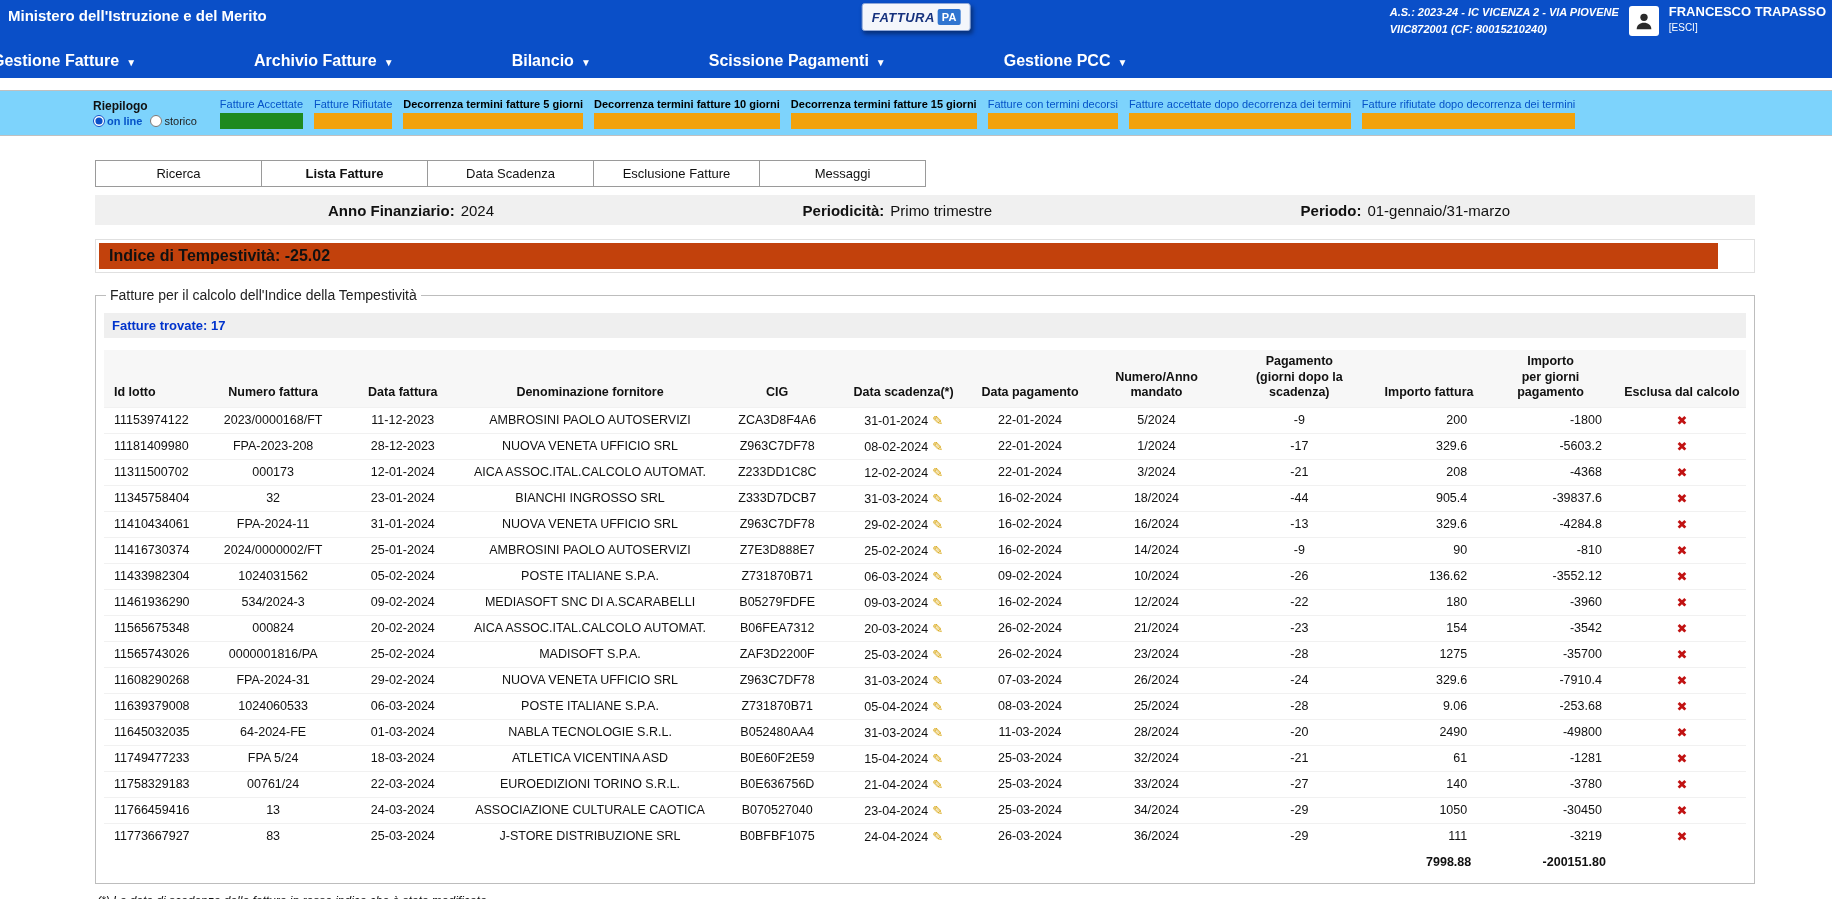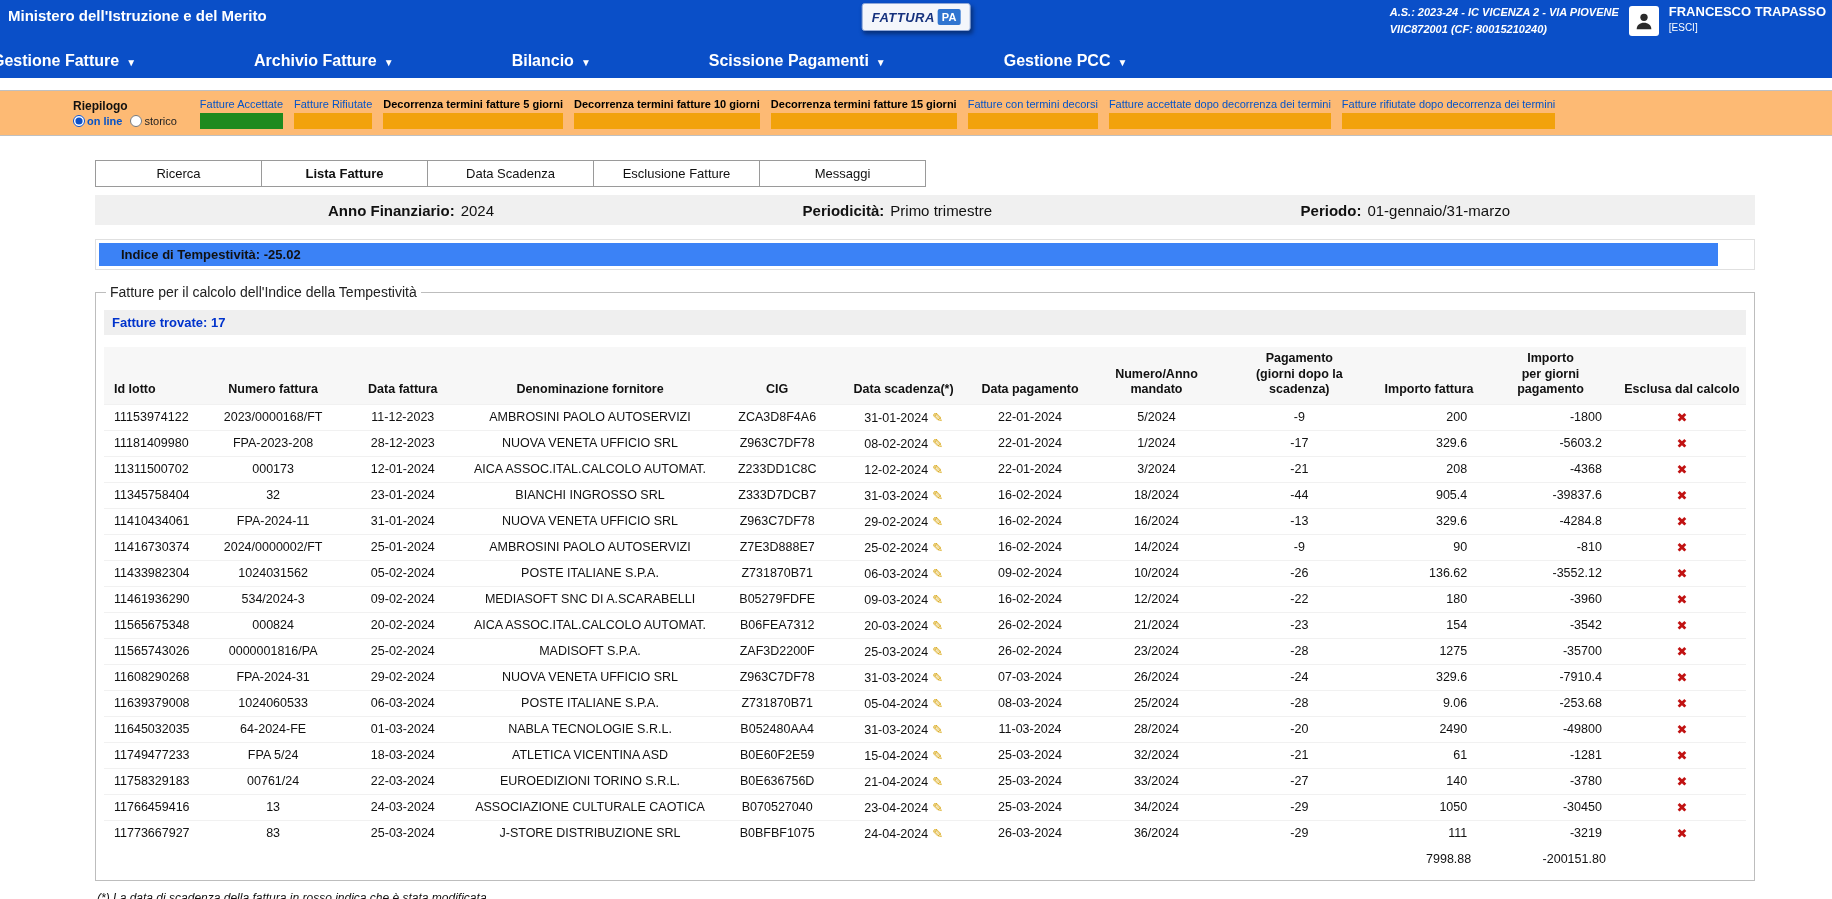--- a/index.html
+++ b/index.html
@@ -18,21 +18,21 @@
   .usr-name { font-size: 13px; font-weight: bold; white-space: nowrap; }
   .esci { font-size: 10px; margin-top: 3px; cursor: pointer; }
 
   
   .navbar { background: #0a4fc8; height: 34px; display: flex; align-items: center; gap: 118px; color: #fff; font-weight: bold; font-size: 16px; }
   .nav-item { display: flex; align-items: center; gap: 7px; cursor: pointer; white-space: nowrap; }
   .nav-item:first-child { margin-left: -8px; }
   .caret { font-size: 10px; position: relative; top: 1px; }
 
   
-  .legend-bar { margin-top: 12px; background: #fdba74; border-top: 1px solid #c0c0c0; border-bottom: 1px solid #c0c0c0; height: 46px; display: flex; align-items: center; padding-left: 73px; gap: 11px; }
+  .legend-bar { margin-top: 12px; background: #7dd3fc; border-top: 1px solid #c0c0c0; border-bottom: 1px solid #c0c0c0; height: 46px; display: flex; align-items: center; padding-left: 93px; gap: 11px; }
   .riepilogo { margin-right: 12px; }
   .riepilogo-title { font-size: 12px; font-weight: bold; }
   .radio-row { display: flex; align-items: flex-end; gap: 8px; font-size: 11px; margin-top: 2px; }
   .radio-row input { width: 12px; height: 12px; margin-right: 2px; accent-color: #0a4fc8; cursor: pointer; }
   .radio-row label { display: flex; align-items: center; cursor: pointer; }
   .on-line { color: #0553c8; font-weight: bold; }
   .storico { color: #222; }
   .legend-item { display: flex; flex-direction: column; cursor: pointer; }
   .legend-label { font-size: 11px; white-space: nowrap; margin-bottom: 3px; }
   .legend-link { color: #0553c8; }
@@ -42,32 +42,32 @@
   
   .main { margin: 0 77px 0 95px; }
   .tabs { display: flex; margin-top: 24px; }
   .tab { width: 167px; height: 27px; line-height: 25px; text-align: center; border: 1px solid #9a9a9a; background: #fff; font-size: 13px; margin-right: -1px; cursor: pointer; }
   .tab.active { font-weight: bold; }
 
   .info-row { margin-top: 8px; background: #f0f0f0; height: 30px; display: flex; align-items: center; justify-content: space-between; font-size: 15px; padding: 0 245px 0 233px; }
   .info-row b { margin-right: 6px; }
 
   .banner-row { margin-top: 14px; border: 1px solid #e0e0e0; padding: 3px; }
-  .index-banner { background: #3b82f6; font-weight: bold; font-size: 13px; padding: 4px 22px; width: 98%; }
+  .index-banner { background: #c2410c; font-weight: bold; font-size: 16px; padding: 4px 10px; width: 98%; }
 
   .fs { margin-top: 14px; border: 1px solid #bdbdbd; padding: 10px 8px 8px; }
   .fs legend { font-size: 14px; padding: 0 4px; margin-left: 2px; color: #222; }
   .trovate { background: #efefef; color: #0033cc; font-weight: bold; font-size: 13px; padding: 5px 8px; margin-bottom: 12px; }
 
   table.inv { width: 100%; border-collapse: collapse; font-size: 12.5px; table-layout: fixed; }
   .inv thead th { font-weight: bold; text-align: center; vertical-align: bottom; padding: 4px 4px 6px; white-space: pre-line; line-height: 1.25; background: #f7f7f7; }
   .inv tbody td { text-align: center; padding: 5px 4px; border-top: 1px solid #f1f1f1; overflow: hidden; white-space: nowrap; }
   .inv td.al, .inv th.al { text-align: left; padding-left: 10px; }
   .inv td.ar { text-align: right; padding-right: 16px; }
-  .inv tfoot td { font-weight: normal; padding: 6px 4px; text-align: right; }
+  .inv tfoot td { font-weight: bold; padding: 6px 4px; text-align: right; }
   .inv tfoot td.ar { padding-right: 12px; }
   .pencil { color: #d6a000; font-size: 13px; margin-left: 4px; cursor: pointer; display: inline-block; }
   .xicon { color: #c11212; font-size: 13px; font-weight: bold; cursor: pointer; }
 
   .footnote { font-size: 12px; font-style: italic; margin: 10px 0 0 2px; }
 </style>
 </head>
 <body>
 
 <div class="topbar">

